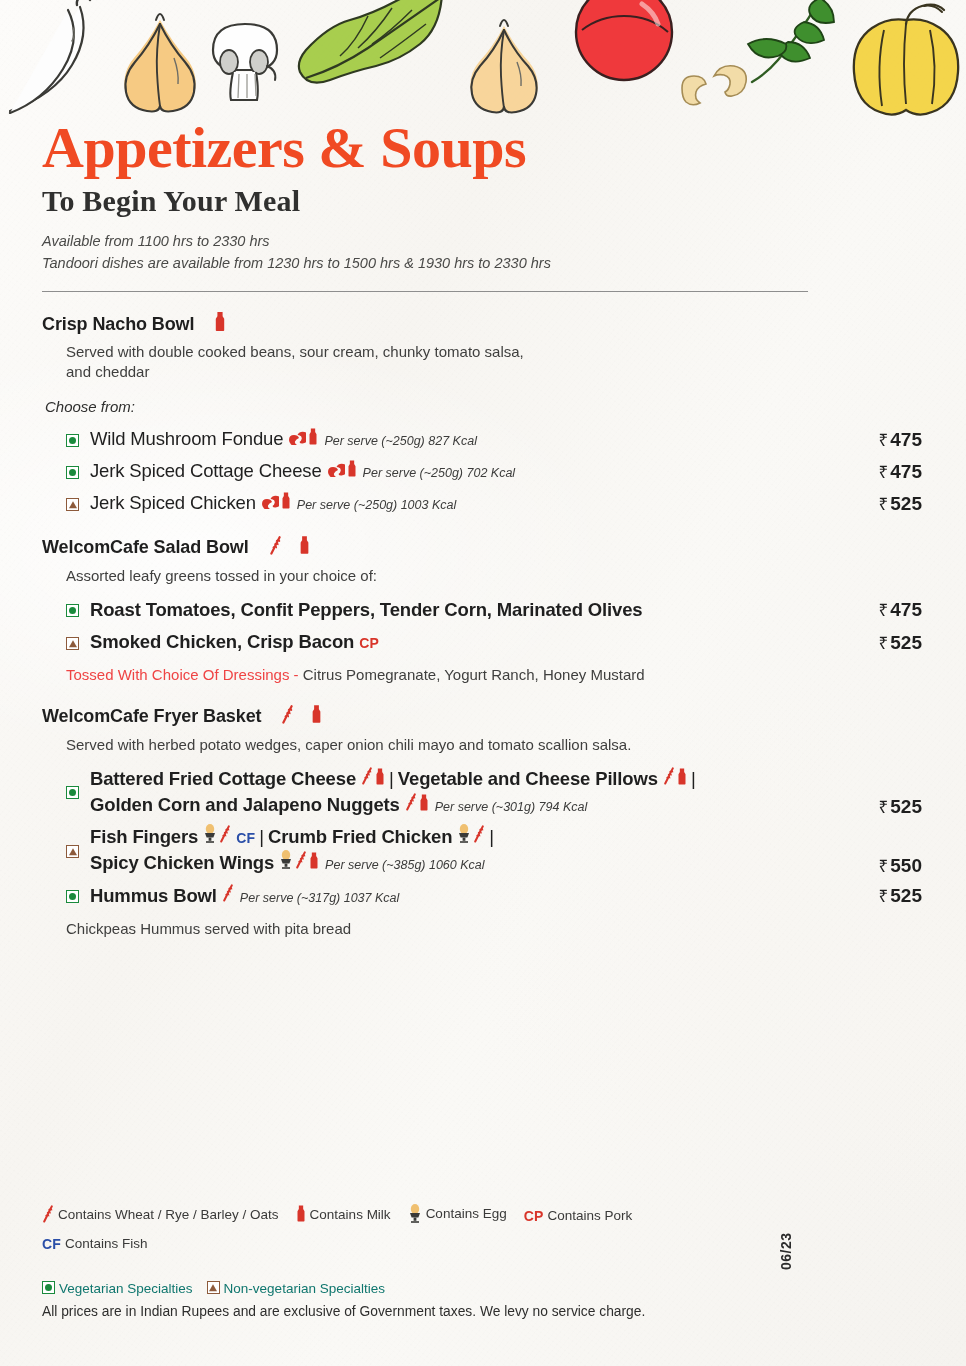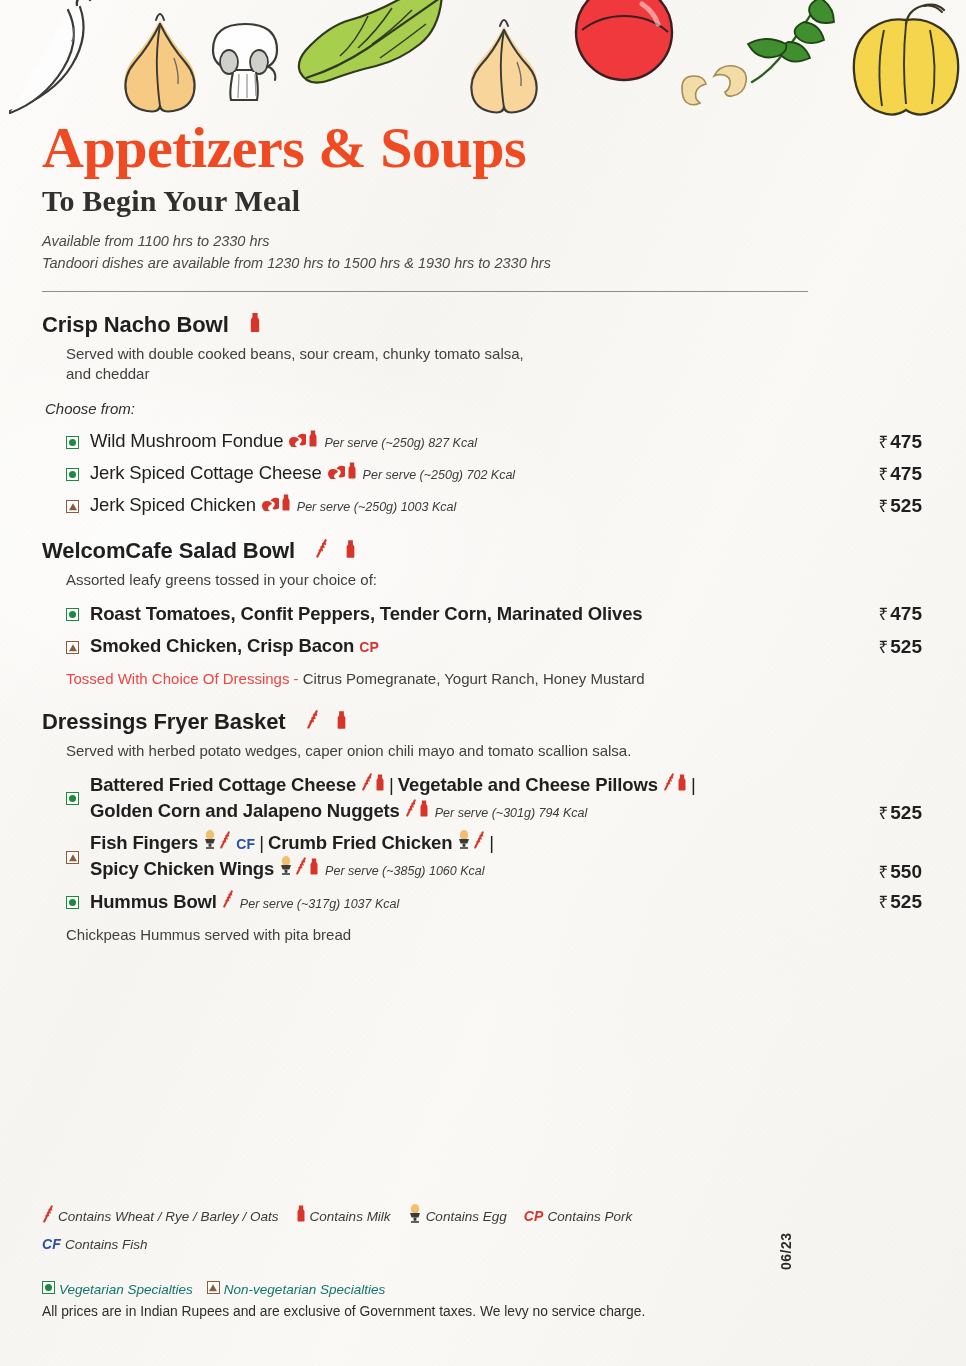--- a/index.html
+++ b/index.html
@@ -78,21 +78,21 @@
     height: 1px;
     background: #8e8e8e;
     margin-top: 17px;
   }
 
   
   .group { margin-top: 20px; }
   .group.tight { margin-top: 16px; }
 
   .group-title {
-    font-size: 22px;
+    font-size: 18px;
     font-weight: 700;
     color: #1f1f1f;
     display: flex;
     align-items: center;
     gap: 15px;
     letter-spacing: -0.1px;
   }
   .group-desc {
     font-size: 15px;
     color: #3f3f3e;
@@ -224,21 +224,21 @@
     width: 800px;
   }
   .legend-row {
     display: flex;
     align-items: center;
     flex-wrap: wrap;
     font-size: 13.5px;
     color: #3a3a39;
     line-height: 1.5;
   }
-  .legend-item { display: flex; align-items: center; margin-right: 17px; font-style: italic; }
+  .legend-item { display: flex; margin-right: 17px; }
   .legend-item .lbl { margin-left: 4px; }
   .legend-row.second { margin-top: 5px; }
 
   .footer-marks {
     display: flex;
     align-items: center;
     font-size: 13.5px;
     color: #0f766e;
     margin-top: 26px;
   }
@@ -482,21 +482,21 @@
 
       </div>
 
       <div class="item-note">
         <span class="lead">Tossed With Choice Of Dressings - </span><span>Citrus Pomegranate, Yogurt Ranch, Honey Mustard</span>
       </div>
     </div>
 
     <div class="group">
       <div class="group-title">
-        <span>Dressings Fryer Basket</span>
+        <span>WelcomCafe Fryer Basket</span>
         <span class="ic ic-lead">
           <svg width="13" height="19" viewBox="0 0 13 19">
               <path d="M10.6 1.2 2.4 17.6" stroke="#d8352a" stroke-width="2.2" stroke-linecap="round"></path>
               <path d="M9.6 3.2q2.2.6 1.4 2.8-2.2-.4-1.4-2.8zM8 6.4q2.2.6 1.4 2.8-2.2-.4-1.4-2.8zM6.4 9.6q2.2.6 1.4 2.8-2.2-.4-1.4-2.8zM9.2 3.6q-2.2-.4-2.6 1.8 2.2.8 2.6-1.8zM7.6 6.8q-2.2-.4-2.6 1.8 2.2.8 2.6-1.8zM6 10q-2.2-.4-2.6 1.8 2.2.8 2.6-1.8z" fill="#d8352a"></path>
             </svg>
         </span>
         <span class="ic">
           <svg width="11" height="18" viewBox="0 0 12 19">
               <path d="M3.4 0h5.2v4.2l1.6 2.6v11.4q0 .8-.8.8H2.6q-.8 0-.8-.8V6.8L3.4 4.2z" fill="#d8352a"></path>
             </svg>

